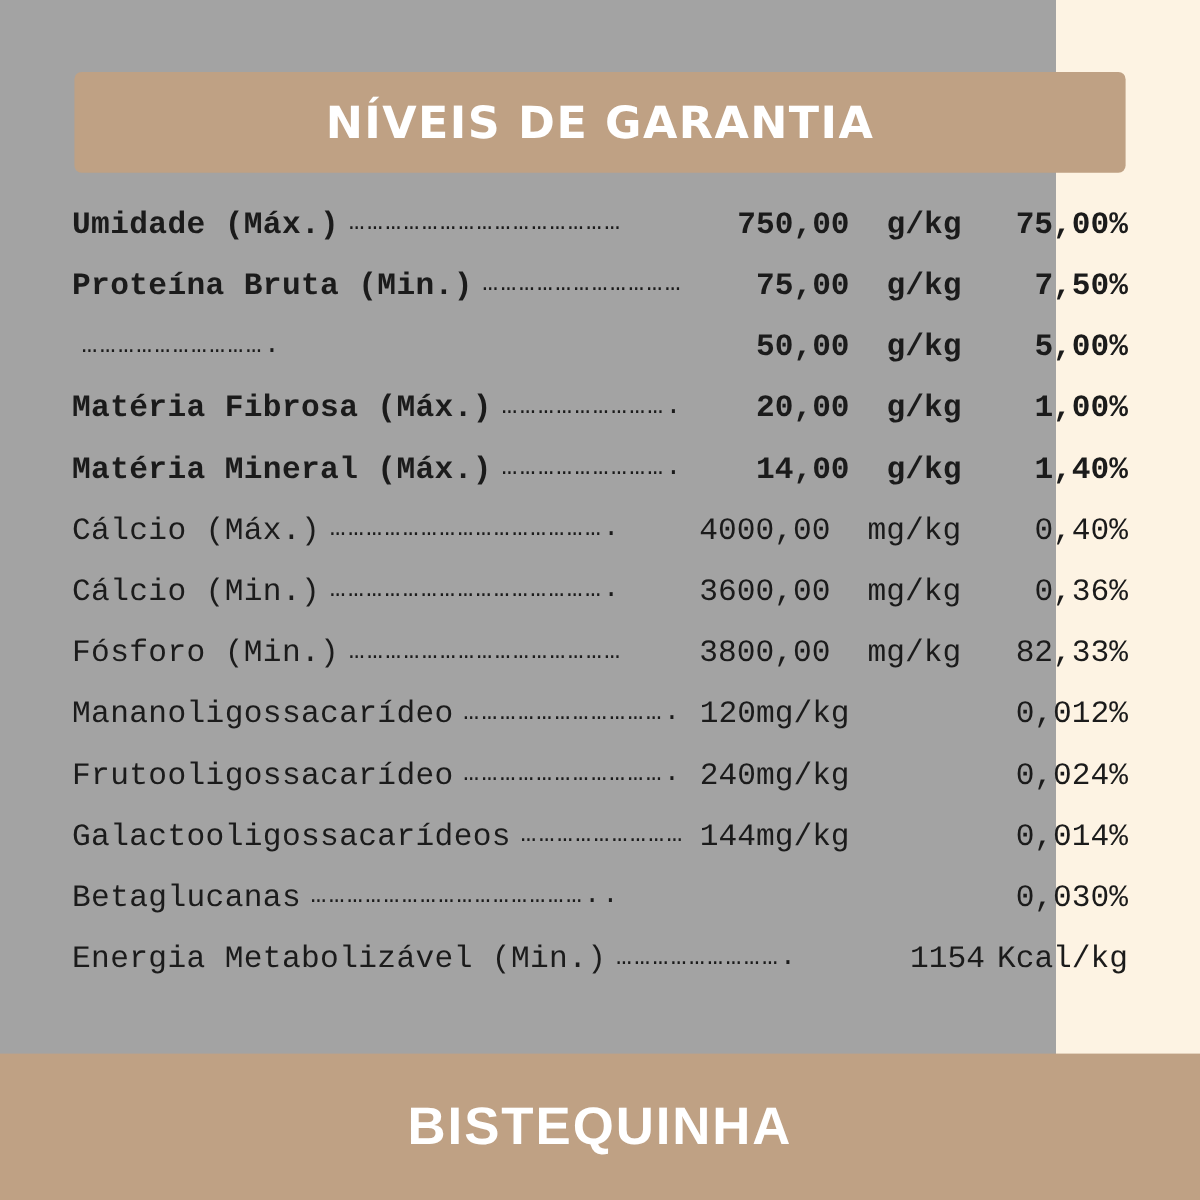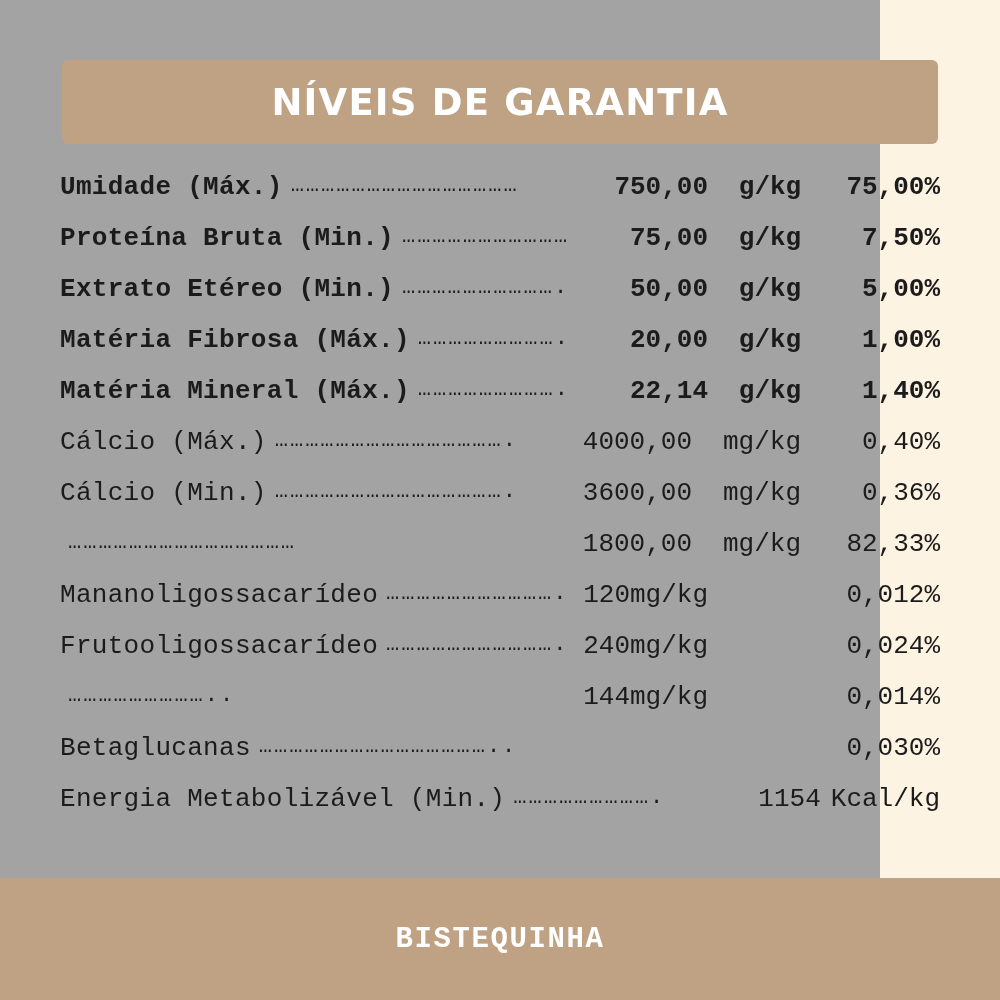--- a/index.html
+++ b/index.html
@@ -103,24 +103,24 @@
     bottom: 0;
     width: 1000px;
     height: 122px;
     background: #bfa184;
     display: flex;
     align-items: center;
     justify-content: center;
   }
   .footer-title {
     color: #ffffff;
-    font-size: 29px;
+    font-size: 44px;
     font-weight: bold;
     letter-spacing: 1.6px;
-    font-family: Liberation Mono, monospace;
+    font-family: Liberation Sans, sans-serif;
   }
 </style>
 </head>
 <body>
 
 <div class="page">
 
   <div class="header-bar">
     <div class="header-title">NÍVEIS DE GARANTIA</div>
   </div>
@@ -137,39 +137,38 @@
 
     <div class="row bold">
       <span class="label">Proteína  Bruta  (Min.)</span>
       <span class="dots">……………………………</span>
       <span class="value">75,00</span>
       <span class="unit">g/kg</span>
       <span class="pct">7,50%</span>
     </div>
 
     <div class="row bold">
-      <span class="label">Extrato  Etéreo  (Min.)</span>
       <span class="dots">………………………….</span>
       <span class="value">50,00</span>
       <span class="unit">g/kg</span>
       <span class="pct">5,00%</span>
     </div>
 
     <div class="row bold">
       <span class="label">Matéria  Fibrosa  (Máx.)</span>
       <span class="dots">……………………….</span>
       <span class="value">20,00</span>
       <span class="unit">g/kg</span>
       <span class="pct">1,00%</span>
     </div>
 
     <div class="row bold">
       <span class="label">Matéria  Mineral  (Máx.)</span>
       <span class="dots">……………………….</span>
-      <span class="value">22,14</span>
+      <span class="value">14,00</span>
       <span class="unit">g/kg</span>
       <span class="pct">1,40%</span>
     </div>
 
     <div class="row">
       <span class="label">Cálcio (Máx.)</span>
       <span class="dots">……………………………………….</span>
       <span class="value">4000,00</span>
       <span class="unit wide">mg/kg</span>
       <span class="pct">0,40%</span>
@@ -177,22 +176,23 @@
 
     <div class="row">
       <span class="label">Cálcio (Min.)</span>
       <span class="dots">……………………………………….</span>
       <span class="value">3600,00</span>
       <span class="unit wide">mg/kg</span>
       <span class="pct">0,36%</span>
     </div>
 
     <div class="row">
+      <span class="label">Fósforo (Min.)</span>
       <span class="dots">………………………………………</span>
-      <span class="value">1800,00</span>
+      <span class="value">3800,00</span>
       <span class="unit wide">mg/kg</span>
       <span class="pct">82,33%</span>
     </div>
 
     <div class="row">
       <span class="label">Mananoligossacarídeo</span>
       <span class="dots">…………………………….</span>
       <span class="value">120mg/kg</span>
       <span class="unit"></span>
       <span class="pct">0,012%</span>
@@ -200,20 +200,21 @@
 
     <div class="row">
       <span class="label">Frutooligossacarídeo</span>
       <span class="dots">……………………………..</span>
       <span class="value">240mg/kg</span>
       <span class="unit"></span>
       <span class="pct">0,024%</span>
     </div>
 
     <div class="row">
+      <span class="label">Galactooligossacarídeos</span>
       <span class="dots">………………………..</span>
       <span class="value">144mg/kg</span>
       <span class="unit"></span>
       <span class="pct">0,014%</span>
     </div>
 
     <div class="row">
       <span class="label">Betaglucanas</span>
       <span class="dots">………………………………………..</span>
       <span class="unit"></span>

